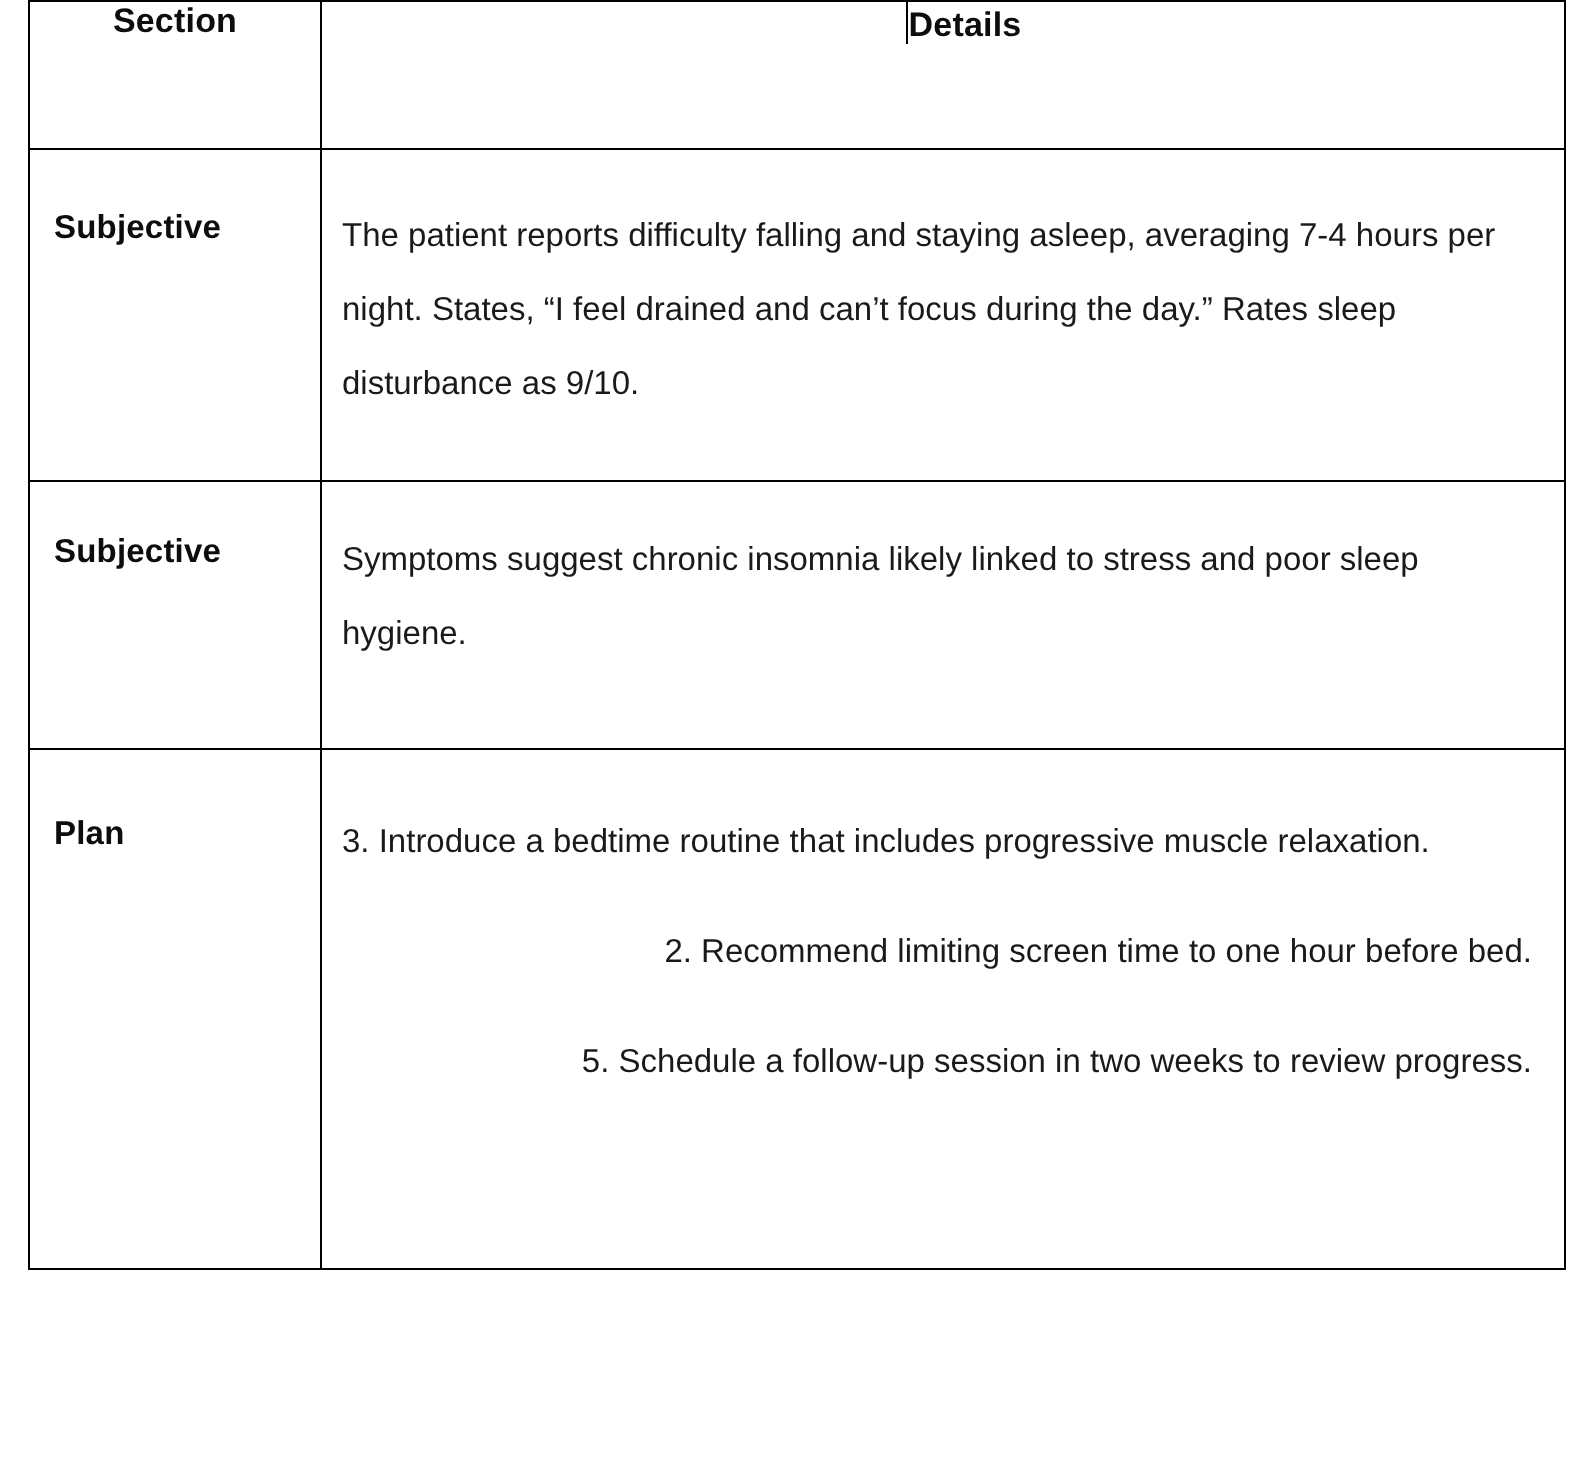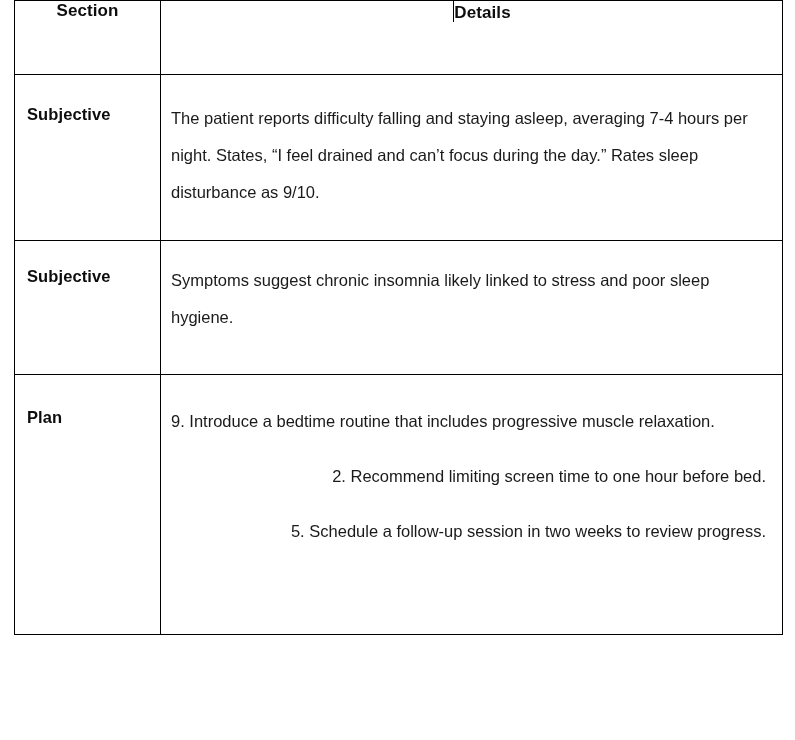--- a/index.html
+++ b/index.html
@@ -163,21 +163,21 @@
       </tr>
       <tr class="body-row row-assessment">
         <td class="cell-section">Subjective</td>
         <td class="cell-details">
           <p>Symptoms suggest chronic insomnia likely linked to stress and poor sleep hygiene.</p>
         </td>
       </tr>
       <tr class="body-row row-plan">
         <td class="cell-section">Plan</td>
         <td class="cell-details">
-          <p>9. Introduce a bedtime routine that includes progressive muscle relaxation.</p>
+          <p>3. Introduce a bedtime routine that includes progressive muscle relaxation.</p>
           <p>2. Recommend limiting screen time to one hour before bed.</p>
           <p>5. Schedule a follow-up session in two weeks to review progress.</p>
         </td>
       </tr>
     </tbody>
   </table>
 
 </div>
 
 </body></html>

